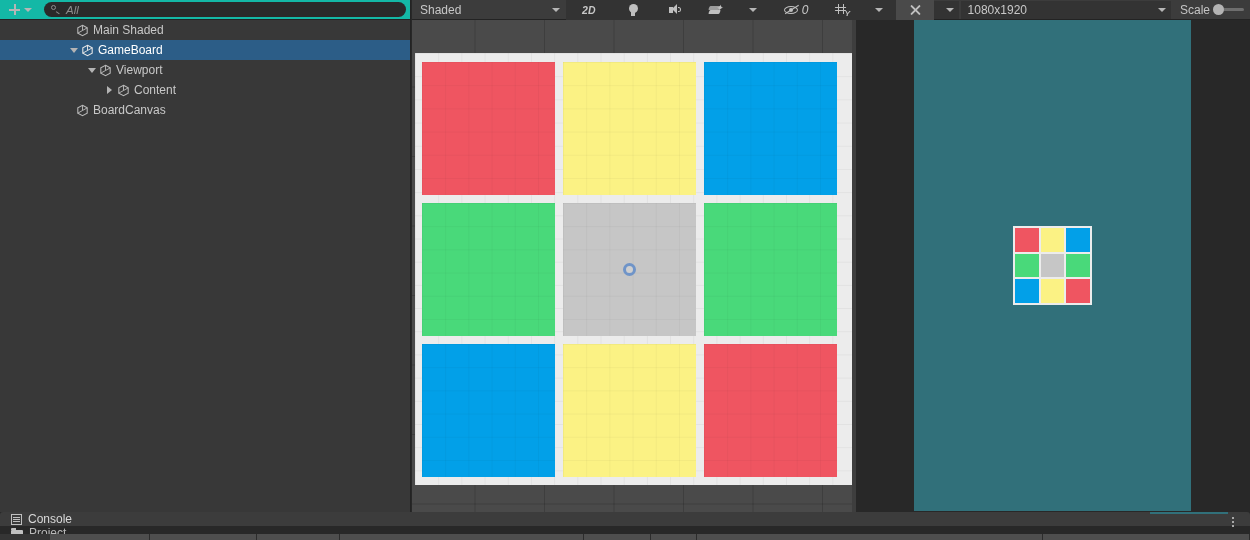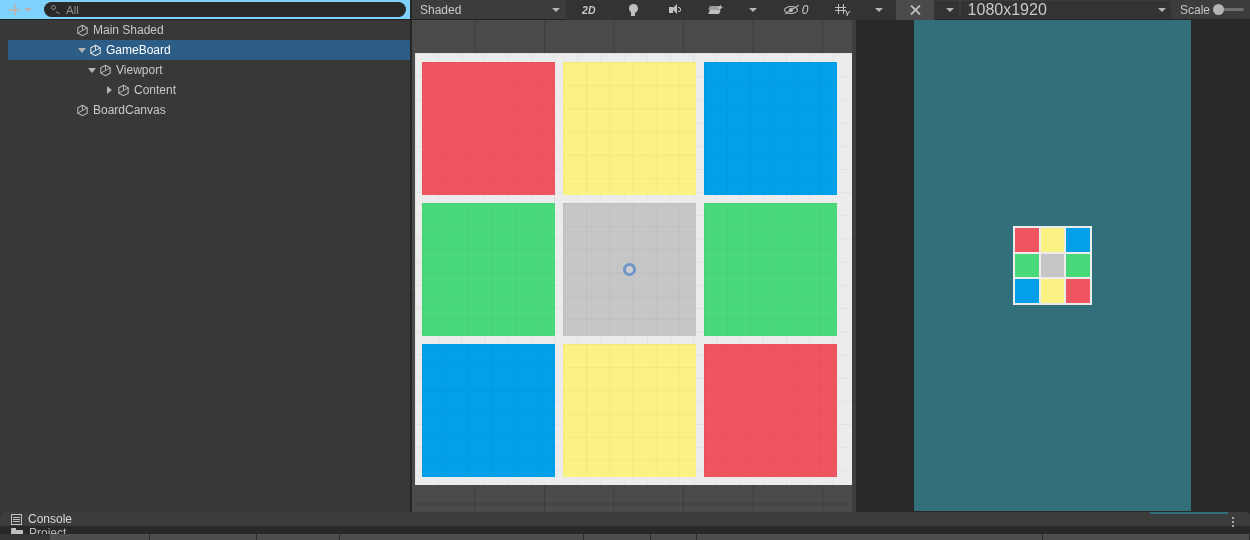--- a/index.html
+++ b/index.html
@@ -23,25 +23,26 @@
   
   #hierarchy {
     position: absolute; left: 0; top: 0;
     width: 411px; height: 512px;
     background: #383838;
     border-right: 1px solid #232323;
     box-sizing: border-box;
   }
   #hierarchy-toolbar {
     height: 20px;
-    background: #7dd3fc;
+    background: #14b8a6;
     display: flex; align-items: center;
     padding: 0 4px;
     border-bottom: 1px solid #232323;
     box-sizing: border-box;
+    font-style: italic;
   }
   .plus-btn {
     display: flex; align-items: center;
     gap: 3px;
     padding: 0 4px;
     height: 16px;
     cursor: default;
   }
   .plus-glyph {
     position: relative;
@@ -103,21 +104,20 @@
     color: #c8c8c8;
   }
   .tree-row.scene-row {
     background: #4b4b4b;
     font-weight: bold;
     color: #e4e4e4;
   }
   .tree-row.selected {
     background: #2c5d87;
     color: #ffffff;
-    margin-left: 8px;
   }
   .foldout {
     width: 13px; flex: none;
     display: flex; align-items: center; justify-content: center;
   }
   .foldout i {
     display: block;
     width: 0; height: 0;
   }
   .foldout.open i {
@@ -276,21 +276,21 @@
   }
   .gv-drop {
     height: 18px;
     background: #333333;
     display: flex; align-items: center;
     justify-content: space-between;
     padding: 0 5px 0 7px;
     margin: 0 1px;
     cursor: default;
     color: #c8c8c8;
-    font-size: 16px;
+    font-size: 12px;
   }
   .gv-scale {
     display: flex; align-items: center; gap: 6px;
     padding: 0 6px 0 8px;
     height: 20px;
   }
   .slider {
     position: relative;
     width: 28px; height: 3px;
     background: #6e6e6e;

